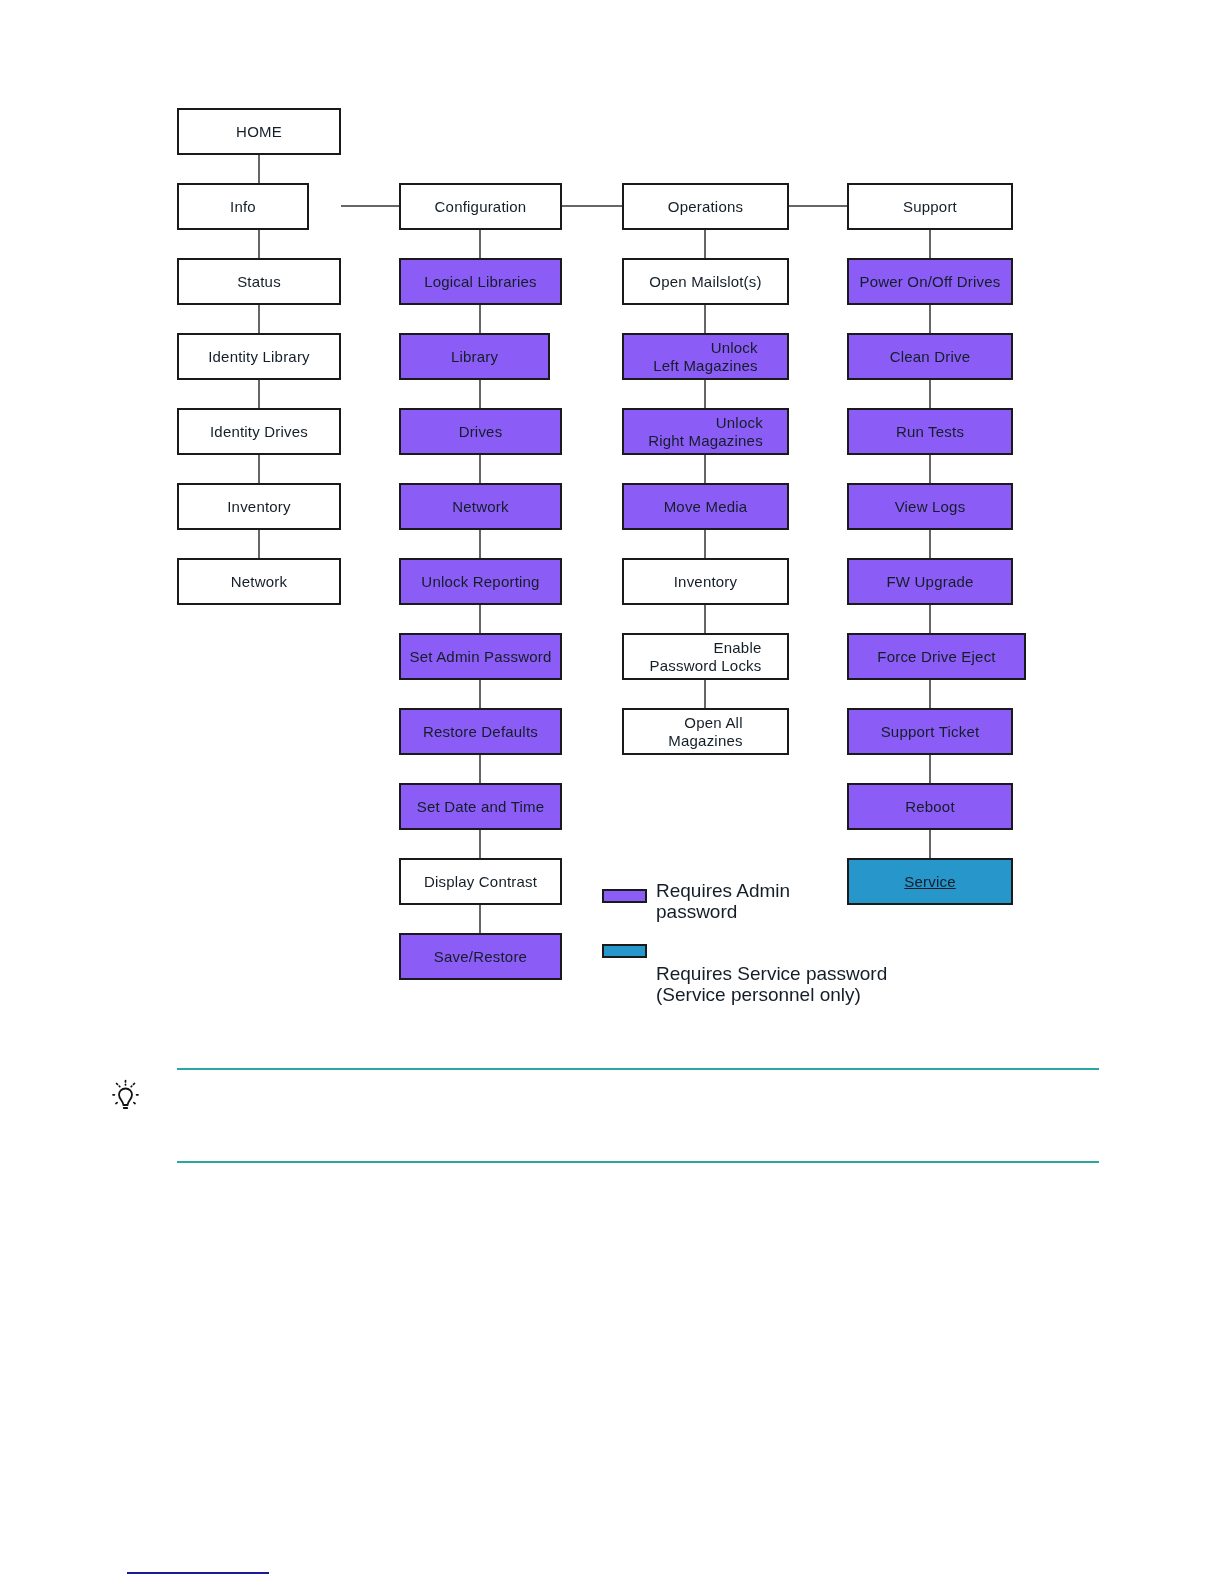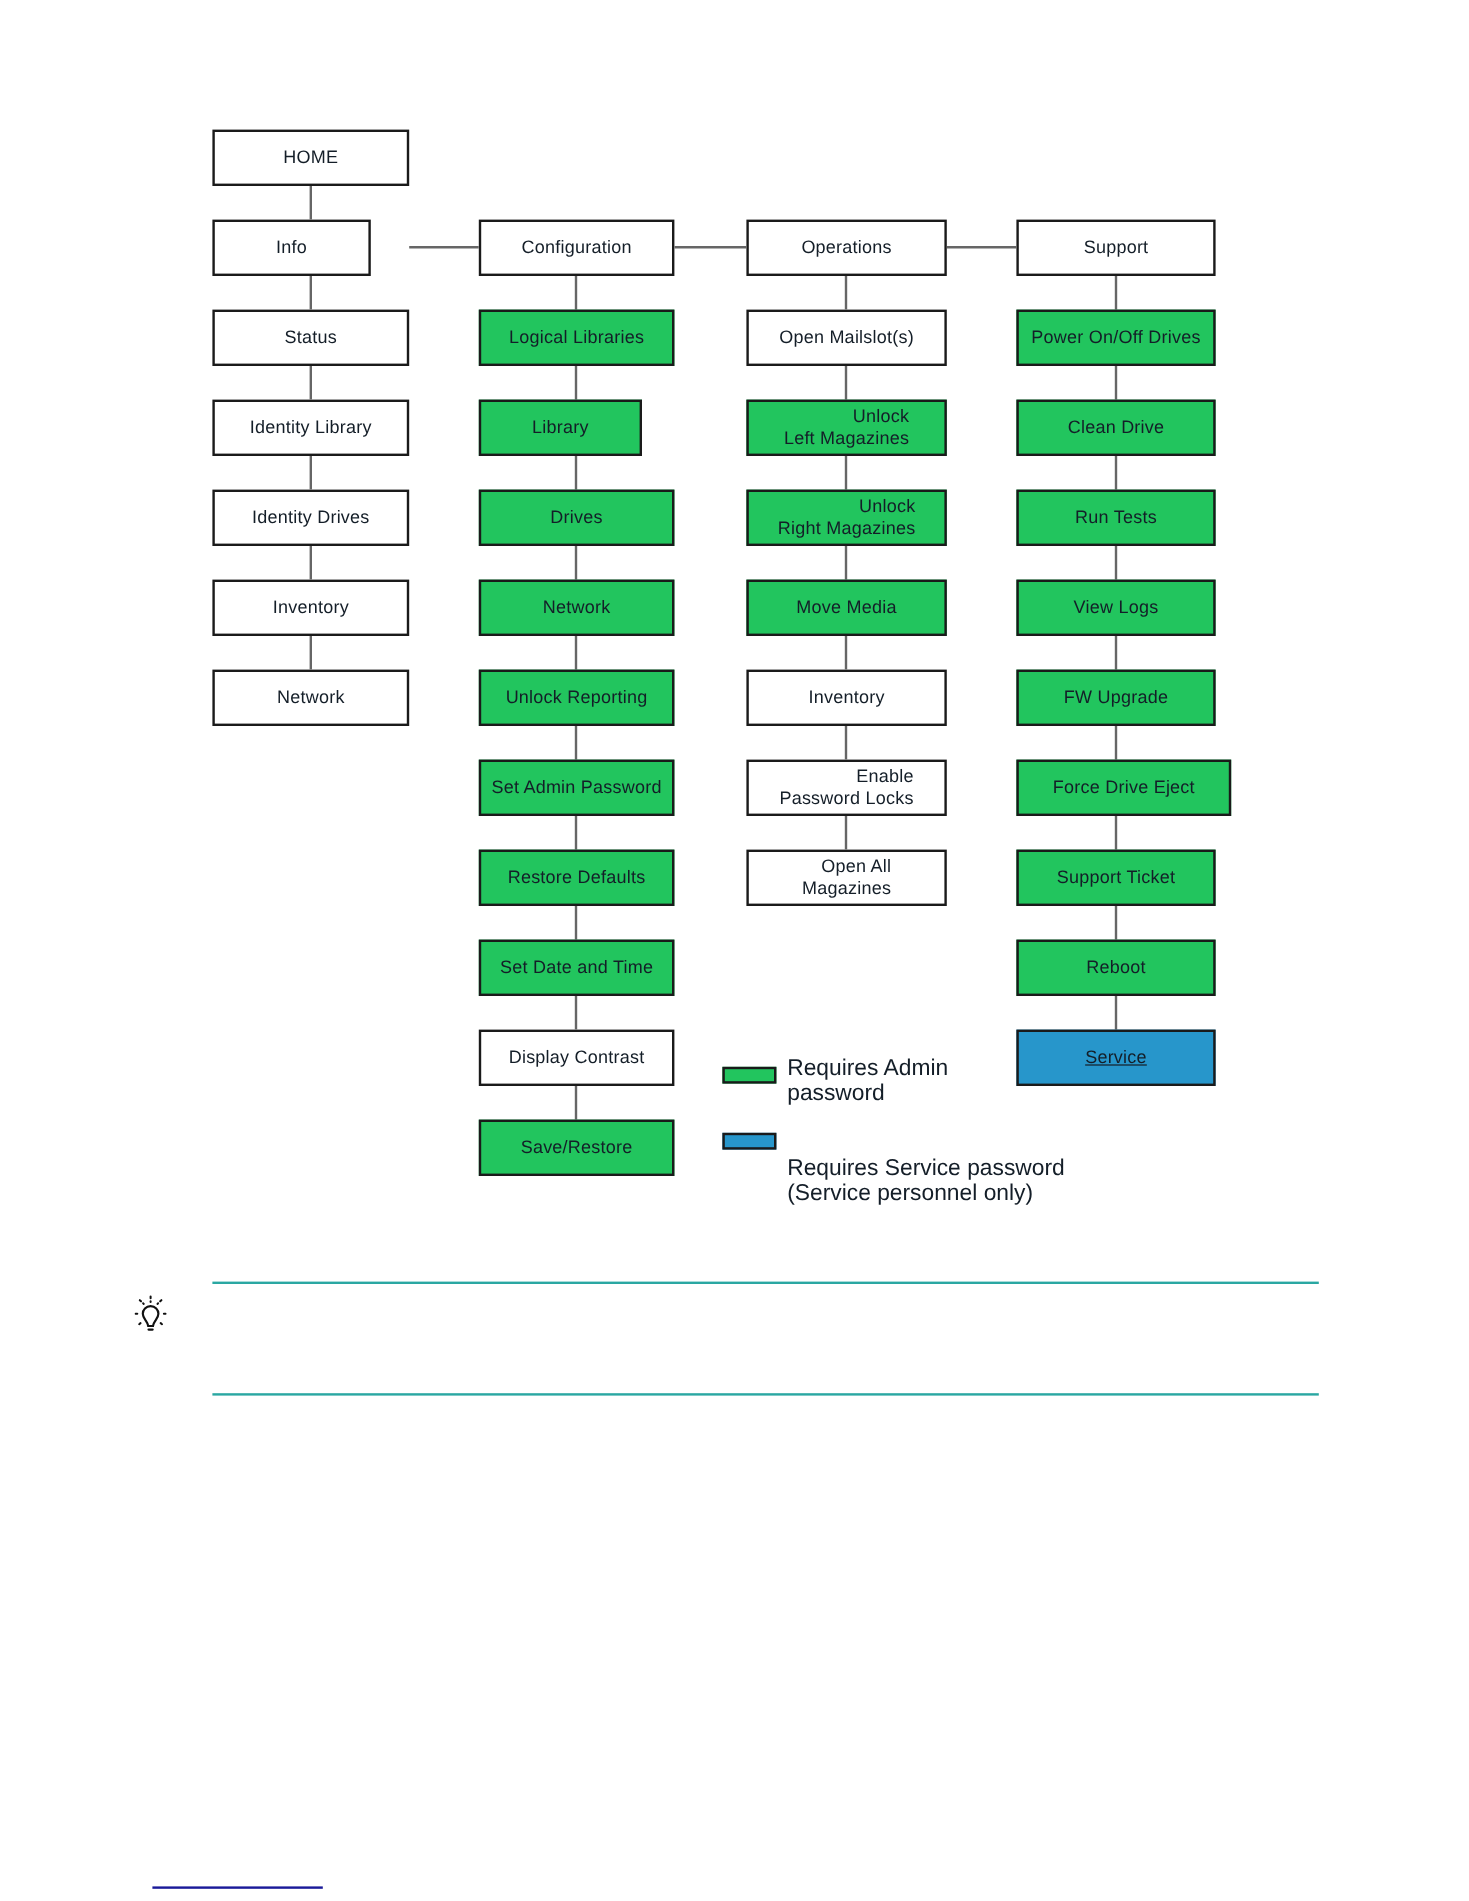--- a/index.html
+++ b/index.html
@@ -9,21 +9,21 @@
   }
   .connectors{position:absolute;left:0;top:0;pointer-events:none;}
   .box{
     position:absolute;height:47px;box-sizing:border-box;
     border:2px solid #1a1a1a;background:#ffffff;
     display:flex;align-items:center;justify-content:center;
     text-align:right;font-size:15px;line-height:18px;
     white-space:pre-line;padding:0 2px;letter-spacing:.2px;
   }
   .plain{background:#ffffff;}
-  .admin{background:#22c55e;}
+  .admin{background:#8b5cf6;}
   .service{background:#2796cb;text-decoration:underline;}
   .legend-swatch{
     position:absolute;width:45px;height:14px;box-sizing:border-box;
     border:2px solid #1a1a1a;
   }
   .legend-text{
     position:absolute;font-size:19px;line-height:21px;white-space:pre-line;
     color:#141e28;width:260px;
   }
   .tip-rule{
@@ -86,21 +86,21 @@
 
 <div class="box plain" style="left:177px;top:183px;width:132px">Info</div>
 <div class="box plain" style="left:177px;top:258px;width:164px">Status</div>
 <div class="box plain" style="left:177px;top:333px;width:164px">Identity Library</div>
 <div class="box plain" style="left:177px;top:408px;width:164px">Identity Drives</div>
 <div class="box plain" style="left:177px;top:483px;width:164px">Inventory</div>
 <div class="box plain" style="left:177px;top:558px;width:164px">Network</div>
 
 <div class="box plain" style="left:399px;top:183px;width:163px">Configuration</div>
 <div class="box admin" style="left:399px;top:258px;width:163px">Logical Libraries</div>
-<div class="box admin" style="left:399px;top:333px;width:136px">Library</div>
+<div class="box admin" style="left:399px;top:333px;width:151px">Library</div>
 <div class="box admin" style="left:399px;top:408px;width:163px">Drives</div>
 <div class="box admin" style="left:399px;top:483px;width:163px">Network</div>
 <div class="box admin" style="left:399px;top:558px;width:163px">Unlock Reporting</div>
 <div class="box admin" style="left:399px;top:633px;width:163px">Set Admin Password</div>
 <div class="box admin" style="left:399px;top:708px;width:163px">Restore Defaults</div>
 <div class="box admin" style="left:399px;top:783px;width:163px">Set Date and Time</div>
 <div class="box plain" style="left:399px;top:858px;width:163px">Display Contrast</div>
 <div class="box admin" style="left:399px;top:933px;width:163px">Save/Restore</div>
 
 <div class="box plain" style="left:622px;top:183px;width:167px">Operations</div>

